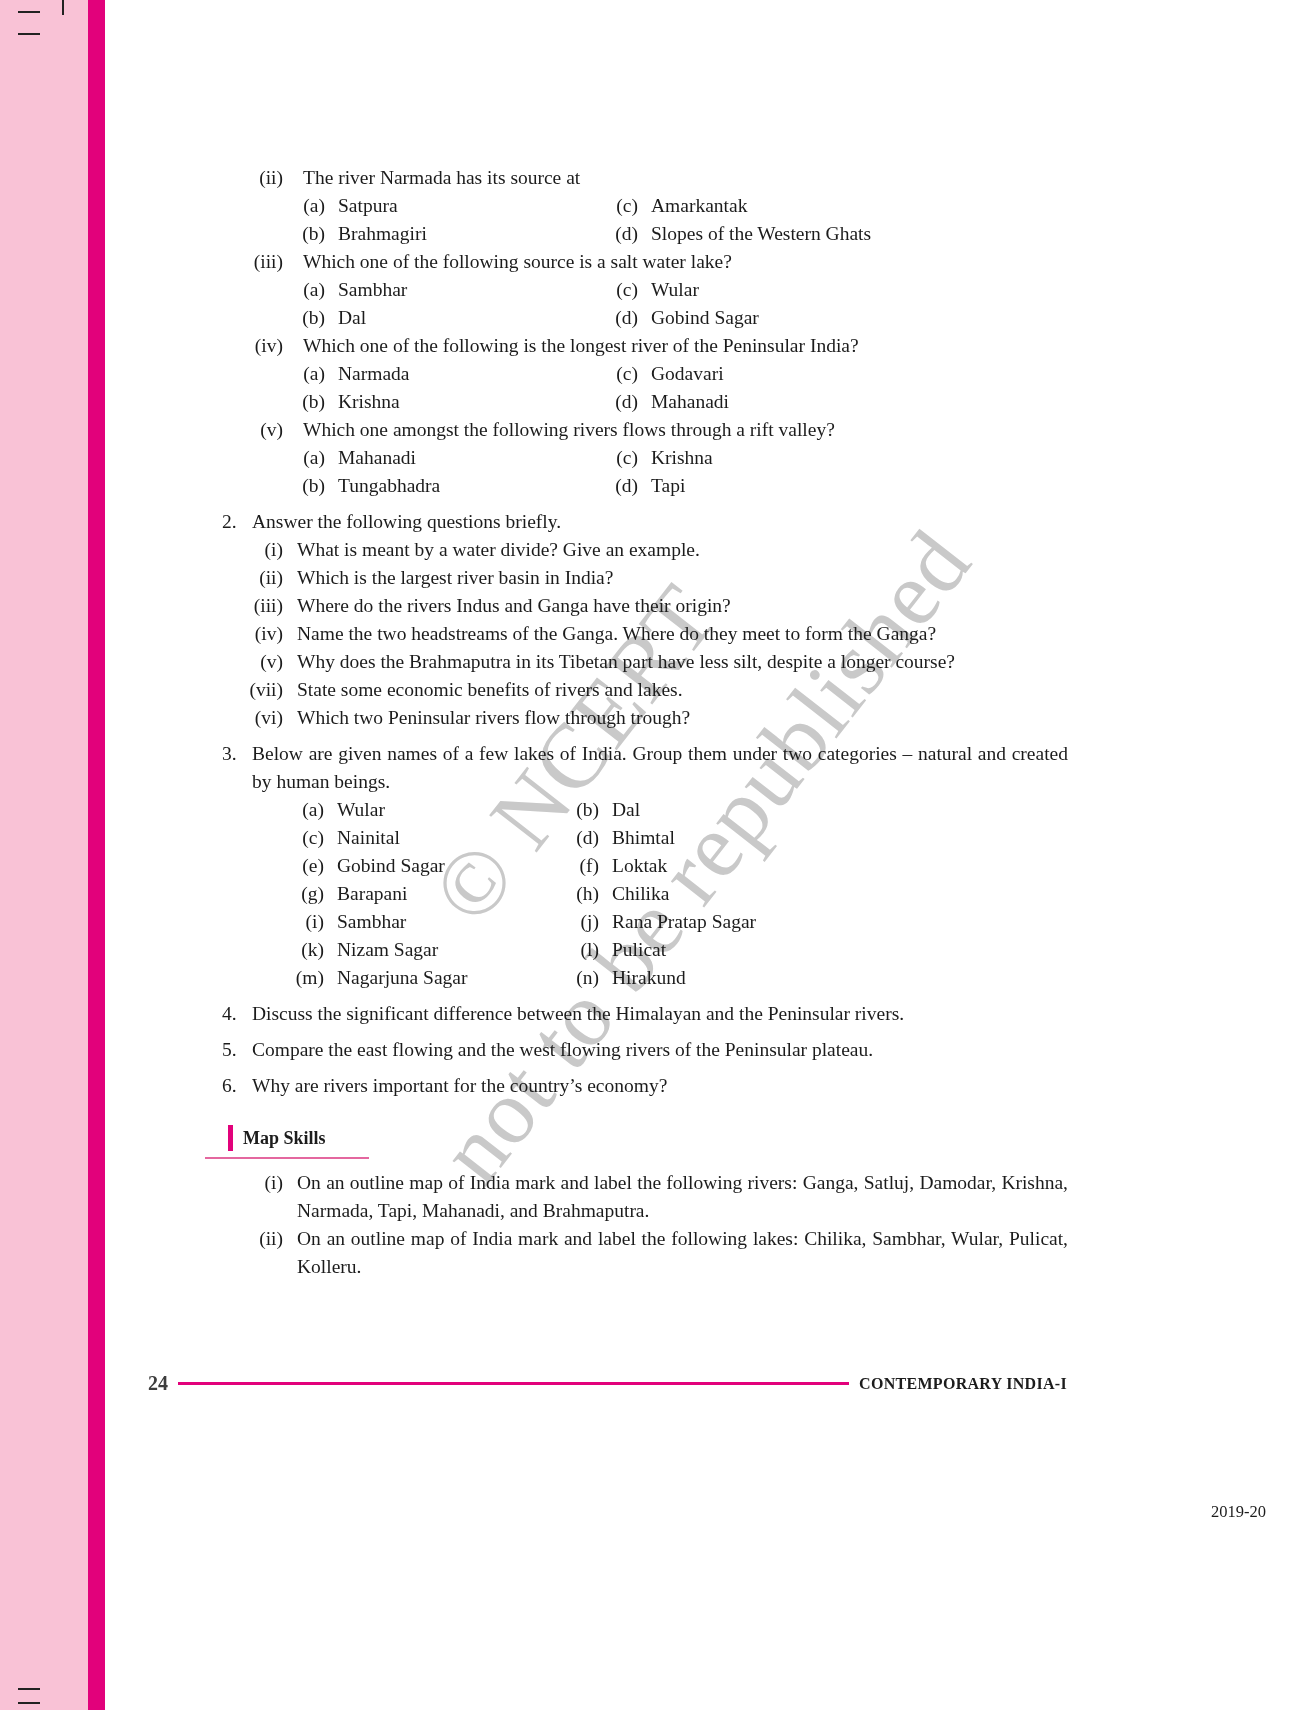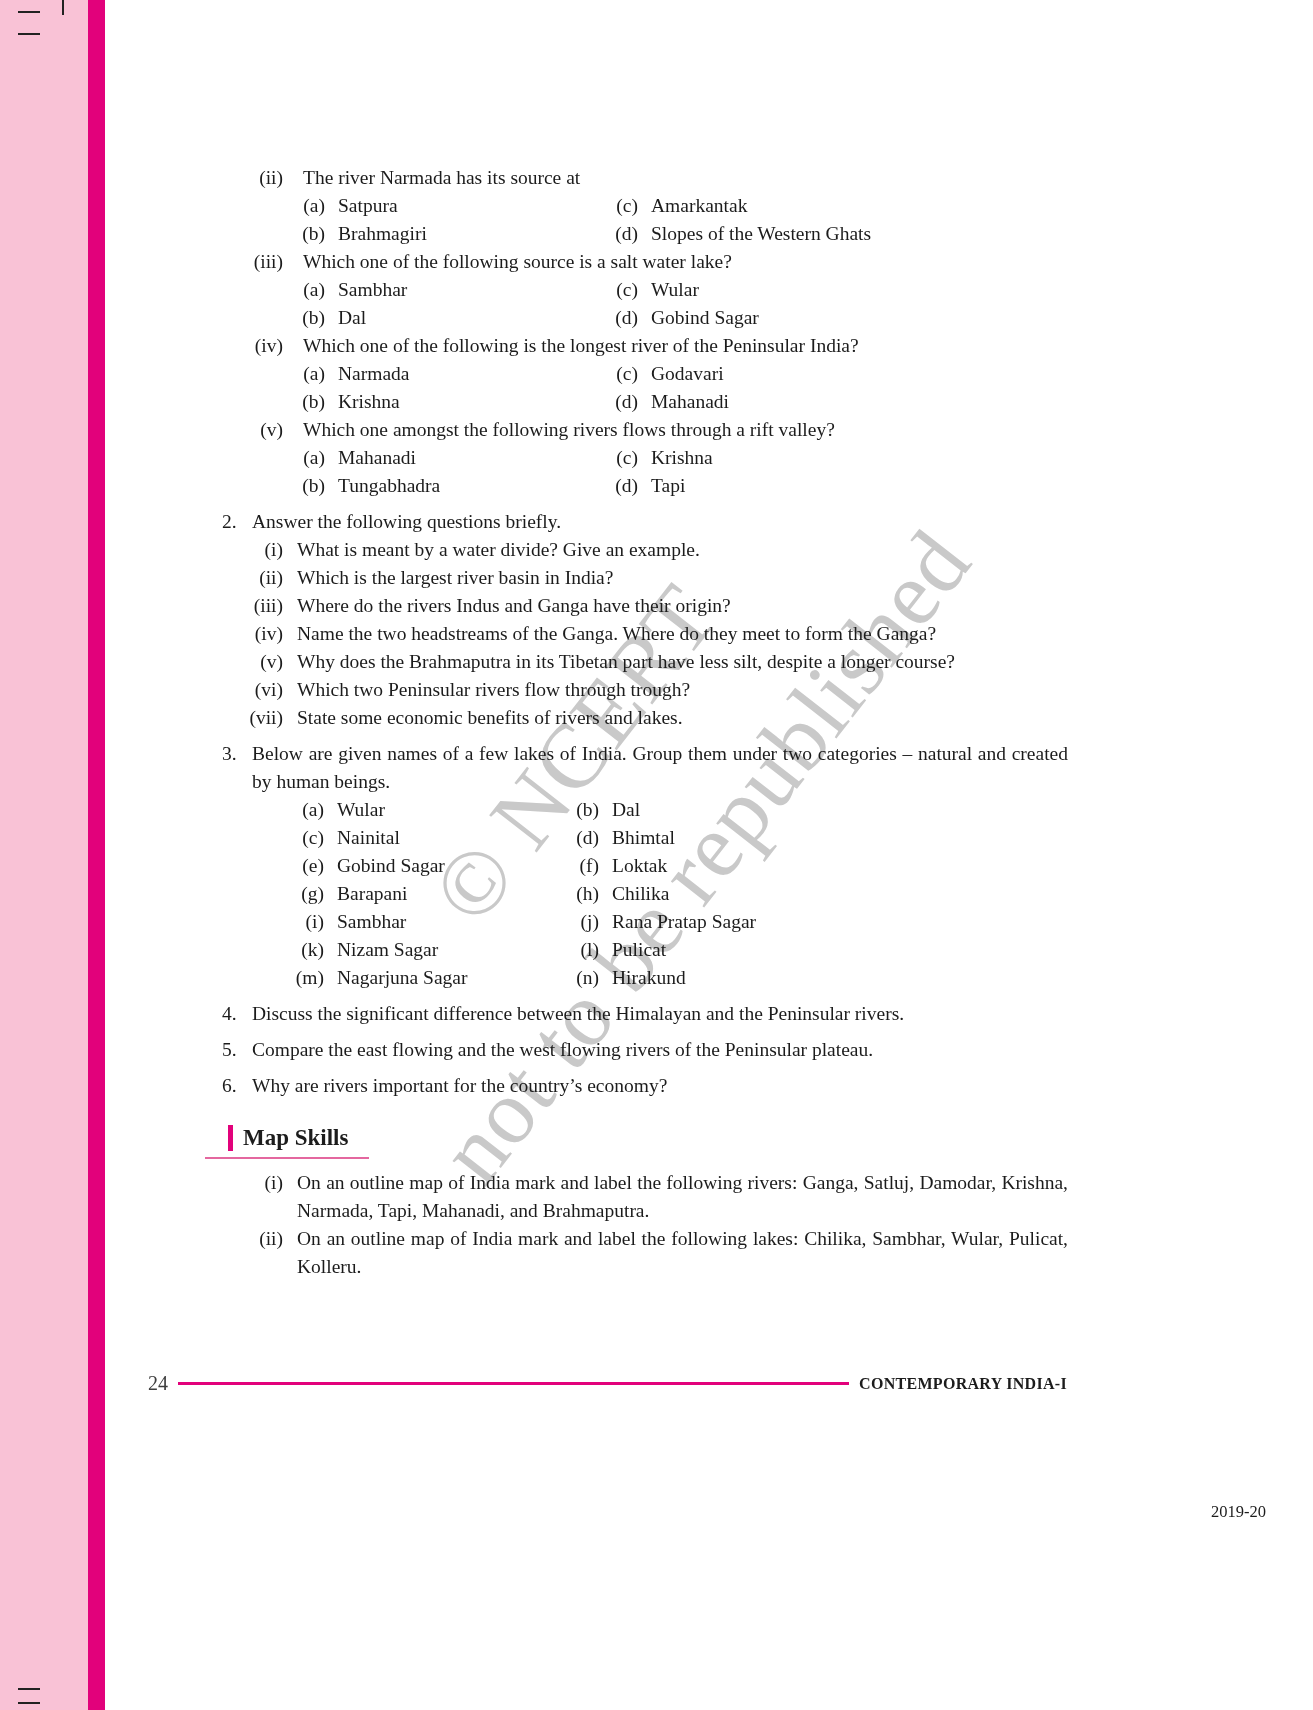--- a/index.html
+++ b/index.html
@@ -44,29 +44,29 @@
   .sub-num { width:61px; text-align:right; flex:none; }
   .sub-text { margin-left:14px; flex:1; text-align:justify; }
   .lake-row { display:flex; padding-left:68px; }
   .lake-label { width:34px; text-align:right; flex:none; }
   .lake-text { margin-left:13px; }
   .lake-text.c1 { width:228px; flex:none; }
   
   .map-skills { margin-top:24px; }
   .ms-heading { display:flex; align-items:center; }
   .ms-bar { width:5px; height:26px; background:#e2017b; margin-left:6px; margin-right:10px; flex:none; }
-  .ms-text { font-weight:bold; font-size:23px; }
+  .ms-text { font-weight:bold; font-size:18px; }
   .ms-underline { width:164px; height:2px; background:#e4679f; margin-left:-17px; margin-top:5px; }
   .map-items { margin-top:10px; }
   
   .footer {
     position:absolute; left:148px; top:1372px; width:919px;
     display:flex; align-items:center; z-index:2;
   }
-  .page-num { font-weight:normal; font-size:20px; color:#3d3d3d; flex:none; }
+  .page-num { font-weight:bold; font-size:20px; color:#3d3d3d; flex:none; }
   .footer-line { flex:1; height:3px; background:#e2017b; margin:0 10px; }
   .book-title { font-weight:bold; font-size:16px; letter-spacing:0.3px; flex:none; }
   .year { position:absolute; left:0; top:1502px; width:1266px; text-align:right; font-size:16.5px; z-index:2; }
 </style>
 </head>
 <body>
 
 <div class="page">
 
   <div class="sidebar"></div>
@@ -171,26 +171,26 @@
     </div>
     <div class="sub-row">
       <span class="sub-num">(iv)</span>
       <span class="sub-text">Name the two headstreams of the Ganga. Where do they meet to form the Ganga?</span>
     </div>
     <div class="sub-row">
       <span class="sub-num">(v)</span>
       <span class="sub-text">Why does the Brahmaputra in its Tibetan part have less silt, despite a longer course?</span>
     </div>
     <div class="sub-row">
+      <span class="sub-num">(vii)</span>
+      <span class="sub-text">State some economic benefits of rivers and lakes.</span>
+    </div>
+    <div class="sub-row">
       <span class="sub-num">(vi)</span>
       <span class="sub-text">Which two Peninsular rivers flow through trough?</span>
-    </div>
-    <div class="sub-row">
-      <span class="sub-num">(vii)</span>
-      <span class="sub-text">State some economic benefits of rivers and lakes.</span>
     </div>
 
     <div class="main-row">
       <span class="main-num">3.</span>
       <span class="main-text">Below are given names of a few lakes of India. Group them under two categories – natural and created by human beings.</span>
     </div>
     <div class="lake-row">
       <span class="lake-label">(a)</span>
       <span class="lake-text c1">Wular</span>
       <span class="lake-label">(b)</span>

